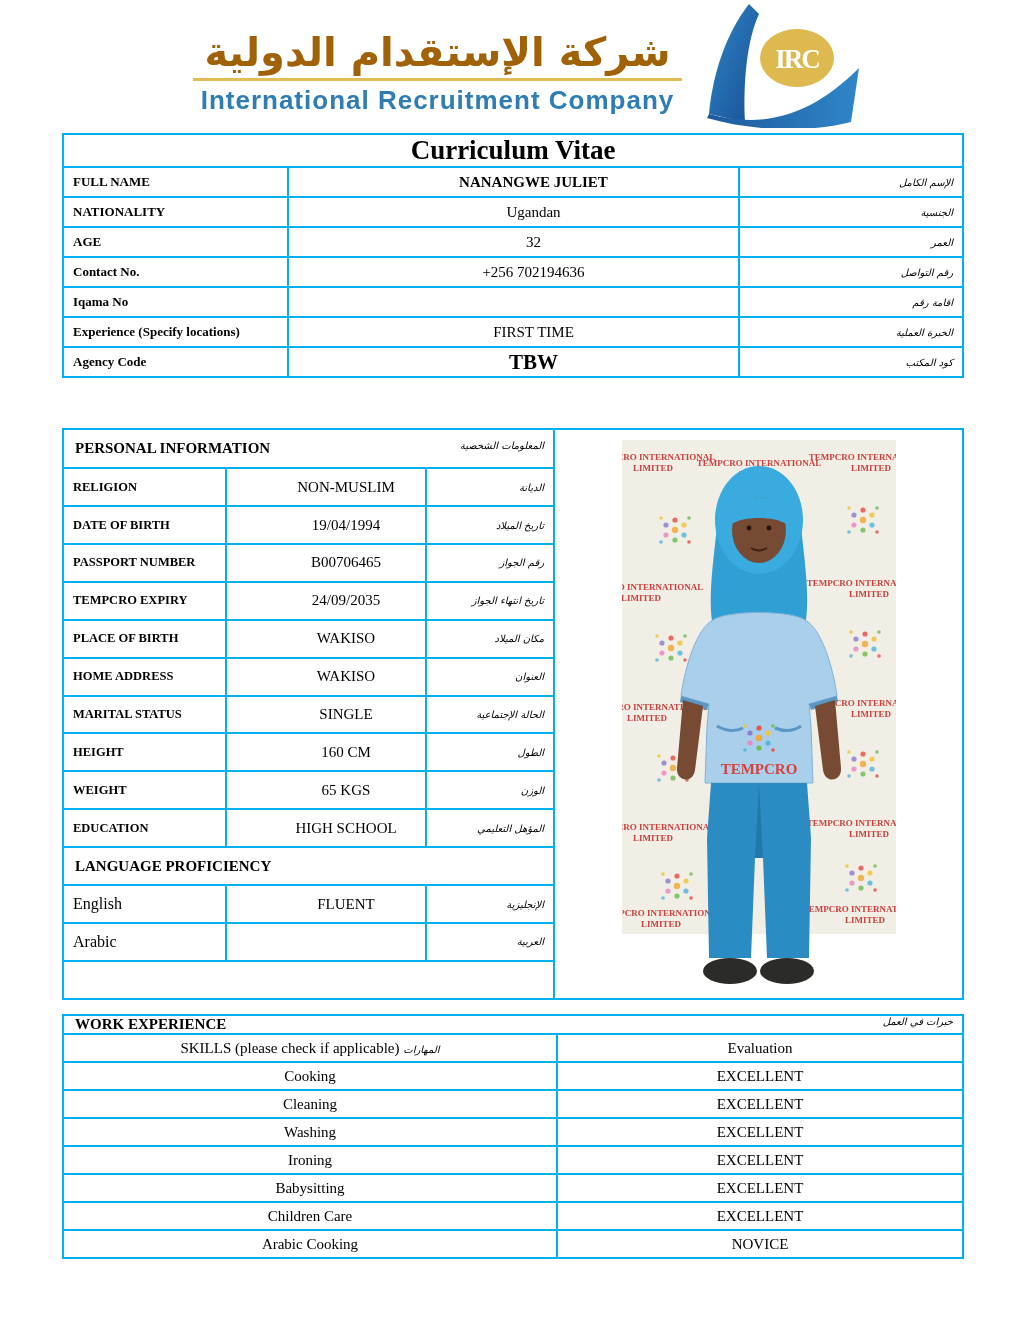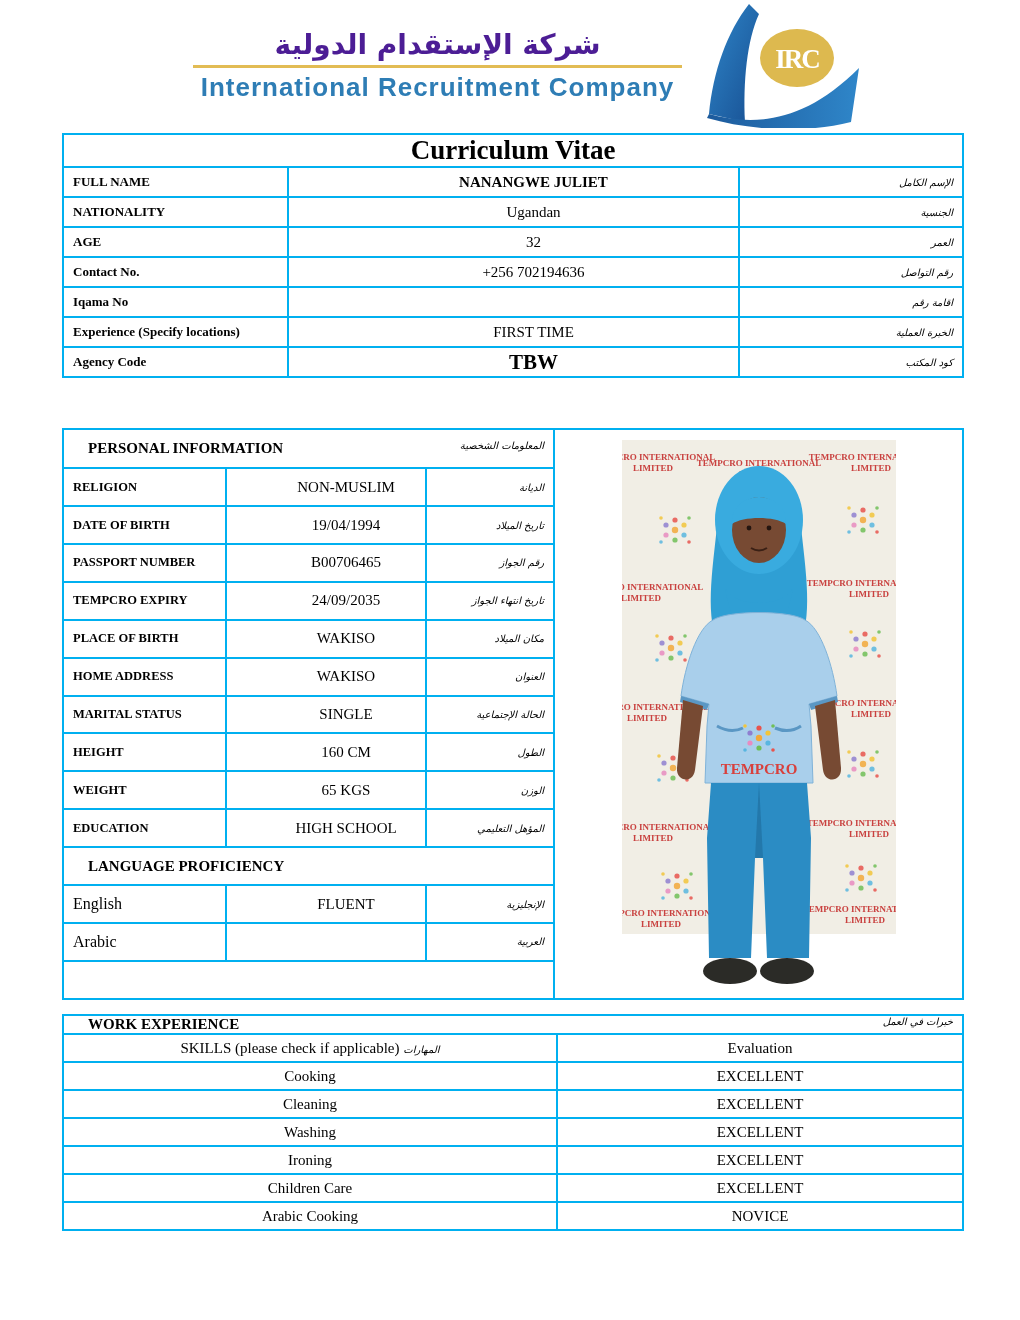--- a/index.html
+++ b/index.html
@@ -6,21 +6,21 @@
   body { background:#888; font-family:"Liberation Serif", serif; }
   .page {
     position:relative; width:1020px; height:1320px; background:#fff;
     margin:0 auto; overflow:hidden;
   }
 
   
   .brand { position:absolute; left:185px; top:30px; width:505px; text-align:center; }
   .brand-ar {
     font-family:"DejaVu Sans", sans-serif; font-weight:bold;
-    font-size:28px; line-height:1.1; color:#4c1d95; direction:rtl;
+    font-size:40px; line-height:1.1; color:#a16207; direction:rtl;
   }
   .brand-rule { height:3px; background:#e2bc54; margin:4px 8px 4px 8px; }
   .brand-en {
     font-family:"Liberation Sans", sans-serif; font-weight:bold;
     font-size:26px; color:#2e7db5; letter-spacing:1px;
   }
   .brand-logo { position:absolute; left:693px; top:2px; width:168px; height:126px; }
 
   
   table { border-collapse:collapse; table-layout:fixed; }
@@ -33,21 +33,21 @@
   
   .tbl-cv { position:absolute; left:62px; top:133px; width:900px; }
   .cv-title { font-weight:bold; font-size:27px; text-align:center; height:51px; }
   .tbl-cv td { height:30px; }
   .v-bold { font-weight:bold; }
   .v-big  { font-weight:bold; font-size:21px; }
 
   
   .tbl-pi { position:absolute; left:62px; top:428px; width:900px; }
   .tbl-pi td { height:31px; }
-  .sec-hdr-en { font-weight:bold; font-size:15px; text-align:left; padding-left:24px; }
+  .sec-hdr-en { font-weight:bold; font-size:15px; text-align:left; padding-left:11px; }
   .sec-hdr-ar { float:right; font-weight:normal; }
   .pi-lbl { font-weight:bold; font-size:12.5px; text-align:left; padding-left:9px;border-radius:18px; }
   .lang-lbl { font-size:16px; text-align:left; padding-left:9px; font-weight:normal; }
   .photo-cell { vertical-align:top; text-align:center; }
   .filler { height:147px; }
 
   
   .tbl-we { position:absolute; left:62px; top:1014px; width:900px; }
   .tbl-we td { height:28px; }
   .skill { font-size:15px; text-align:center; }
@@ -336,20 +336,24 @@
     </tr>
     <tr>
       <td class="skill">Washing</td>
       <td class="skill">EXCELLENT</td>
     </tr>
     <tr>
       <td class="skill">Ironing</td>
       <td class="skill">EXCELLENT</td>
     </tr>
     <tr>
+      <td class="skill">Babysitting</td>
+      <td class="skill">EXCELLENT</td>
+    </tr>
+    <tr>
       <td class="skill">Children Care</td>
       <td class="skill">EXCELLENT</td>
     </tr>
     <tr>
       <td class="skill">Arabic Cooking</td>
       <td class="skill">NOVICE</td>
     </tr>
   </tbody>
     </table>
 

